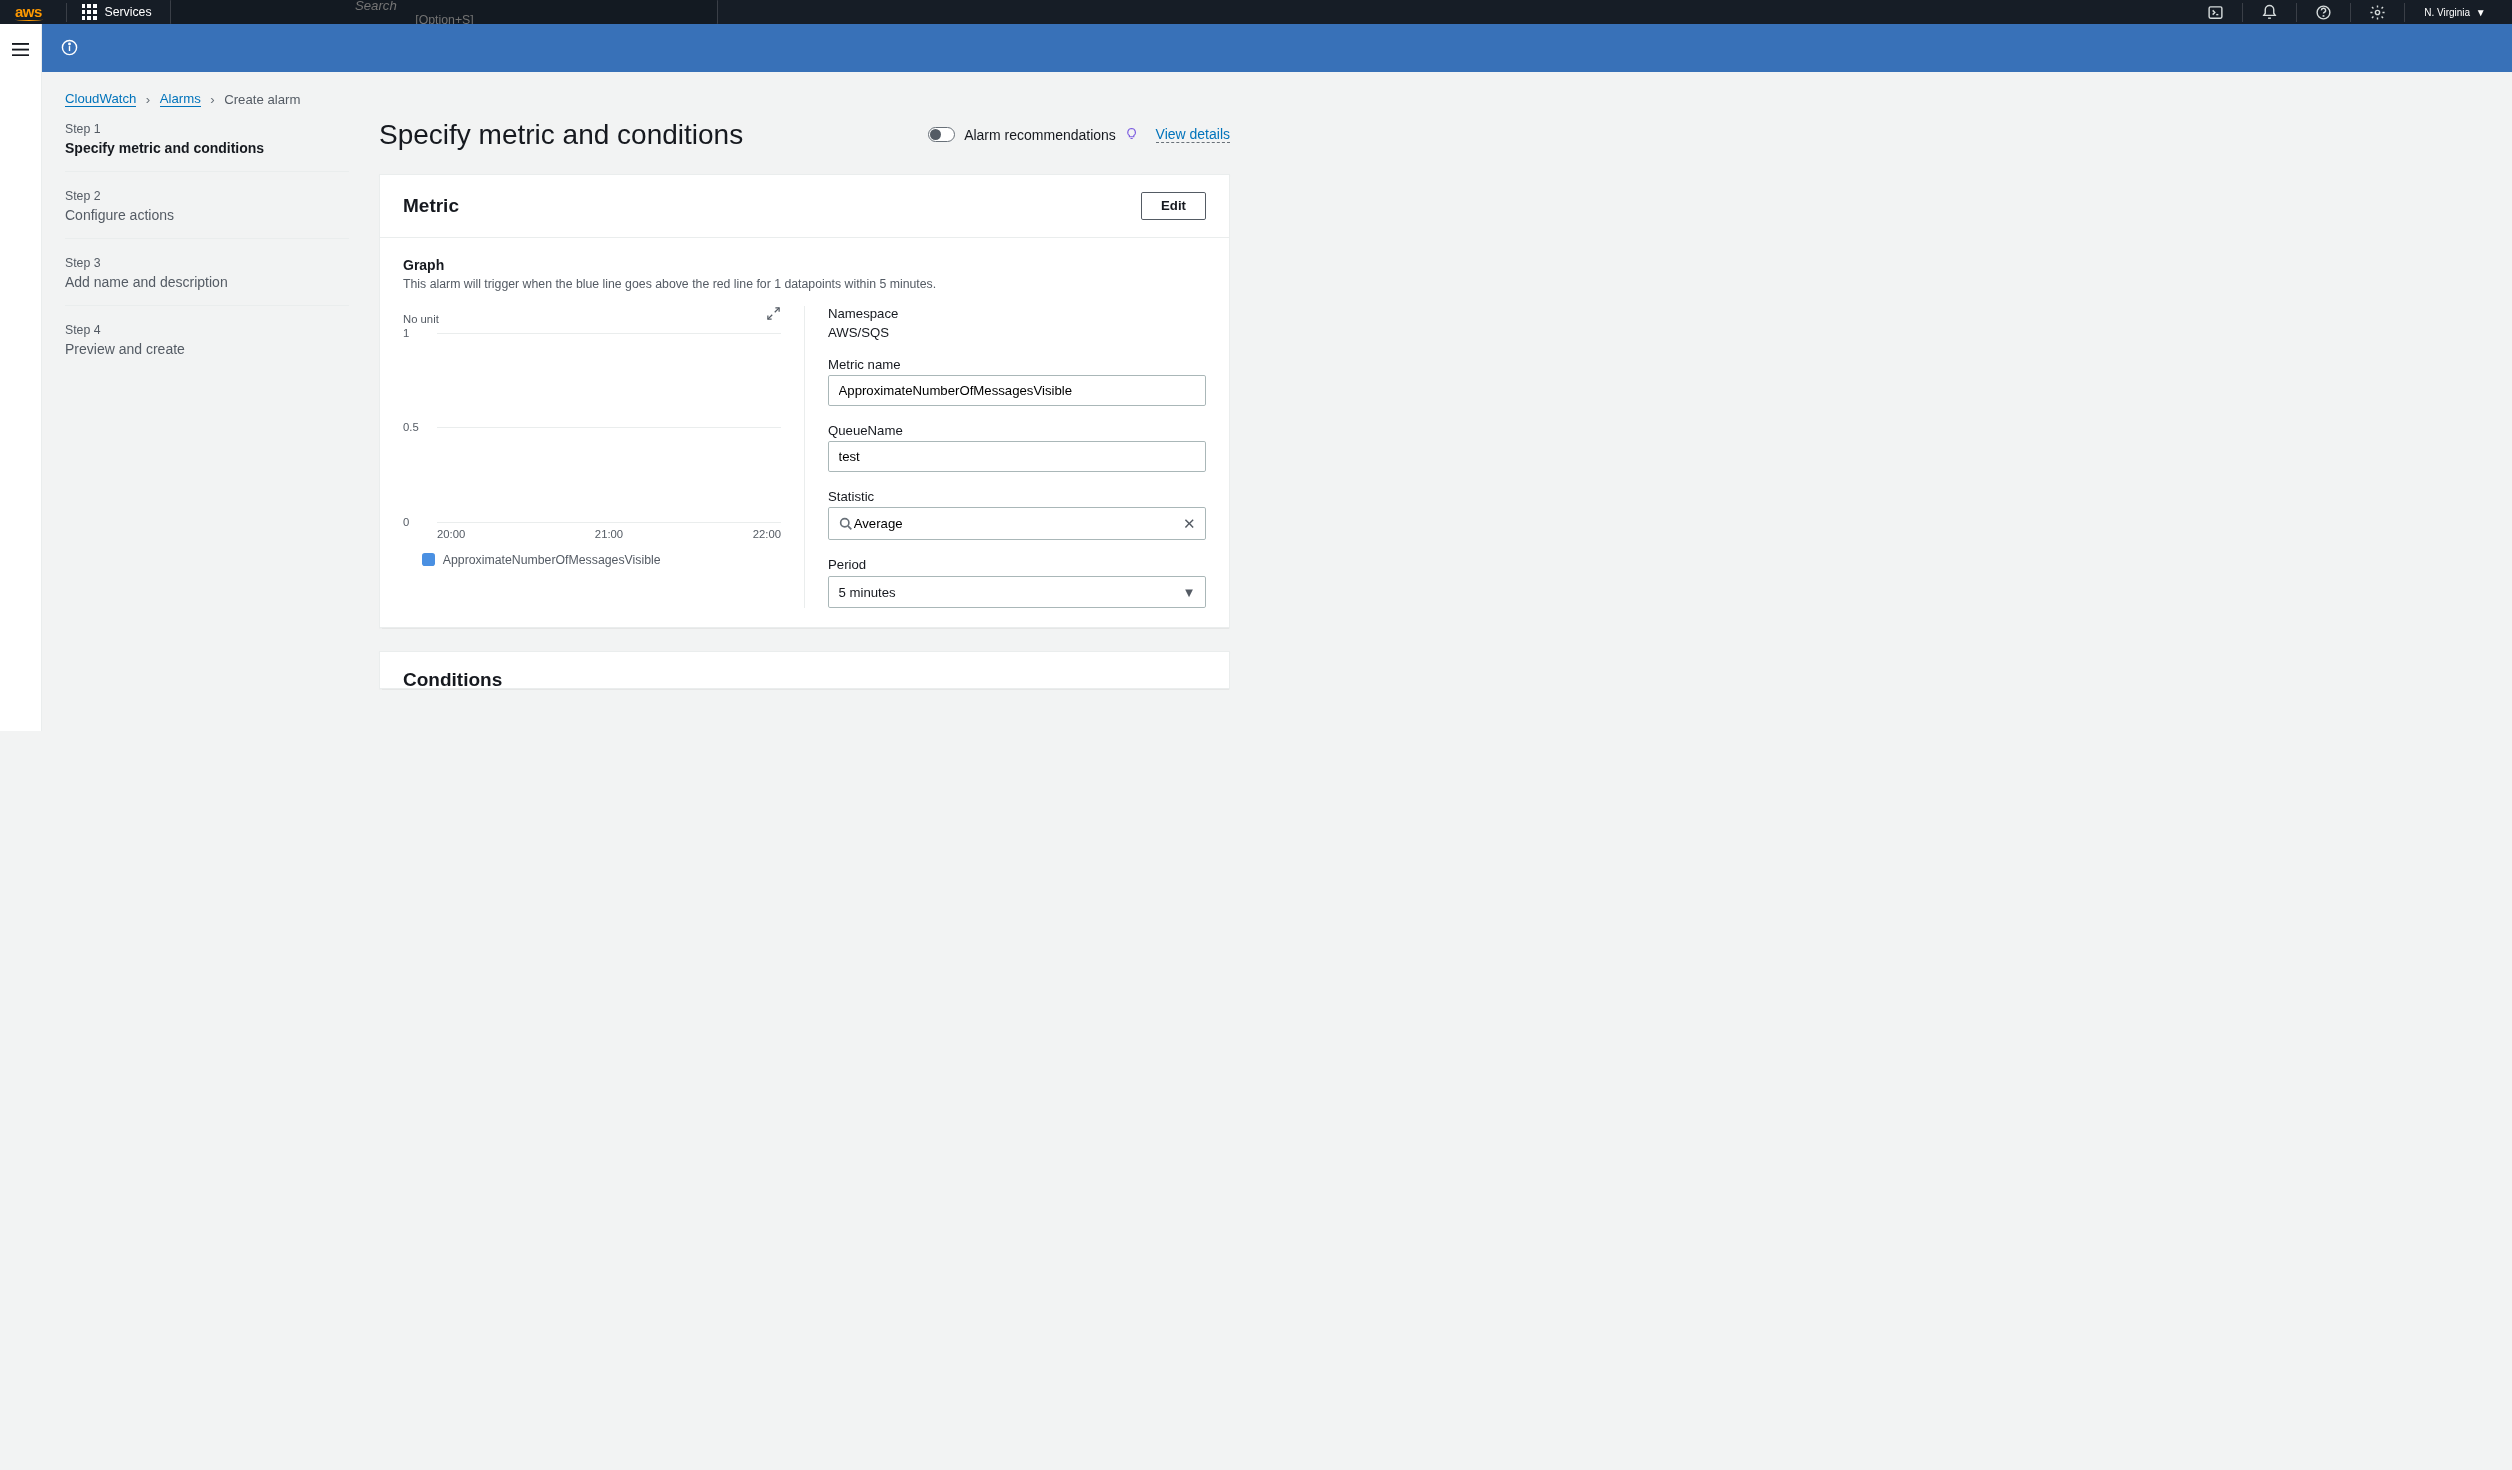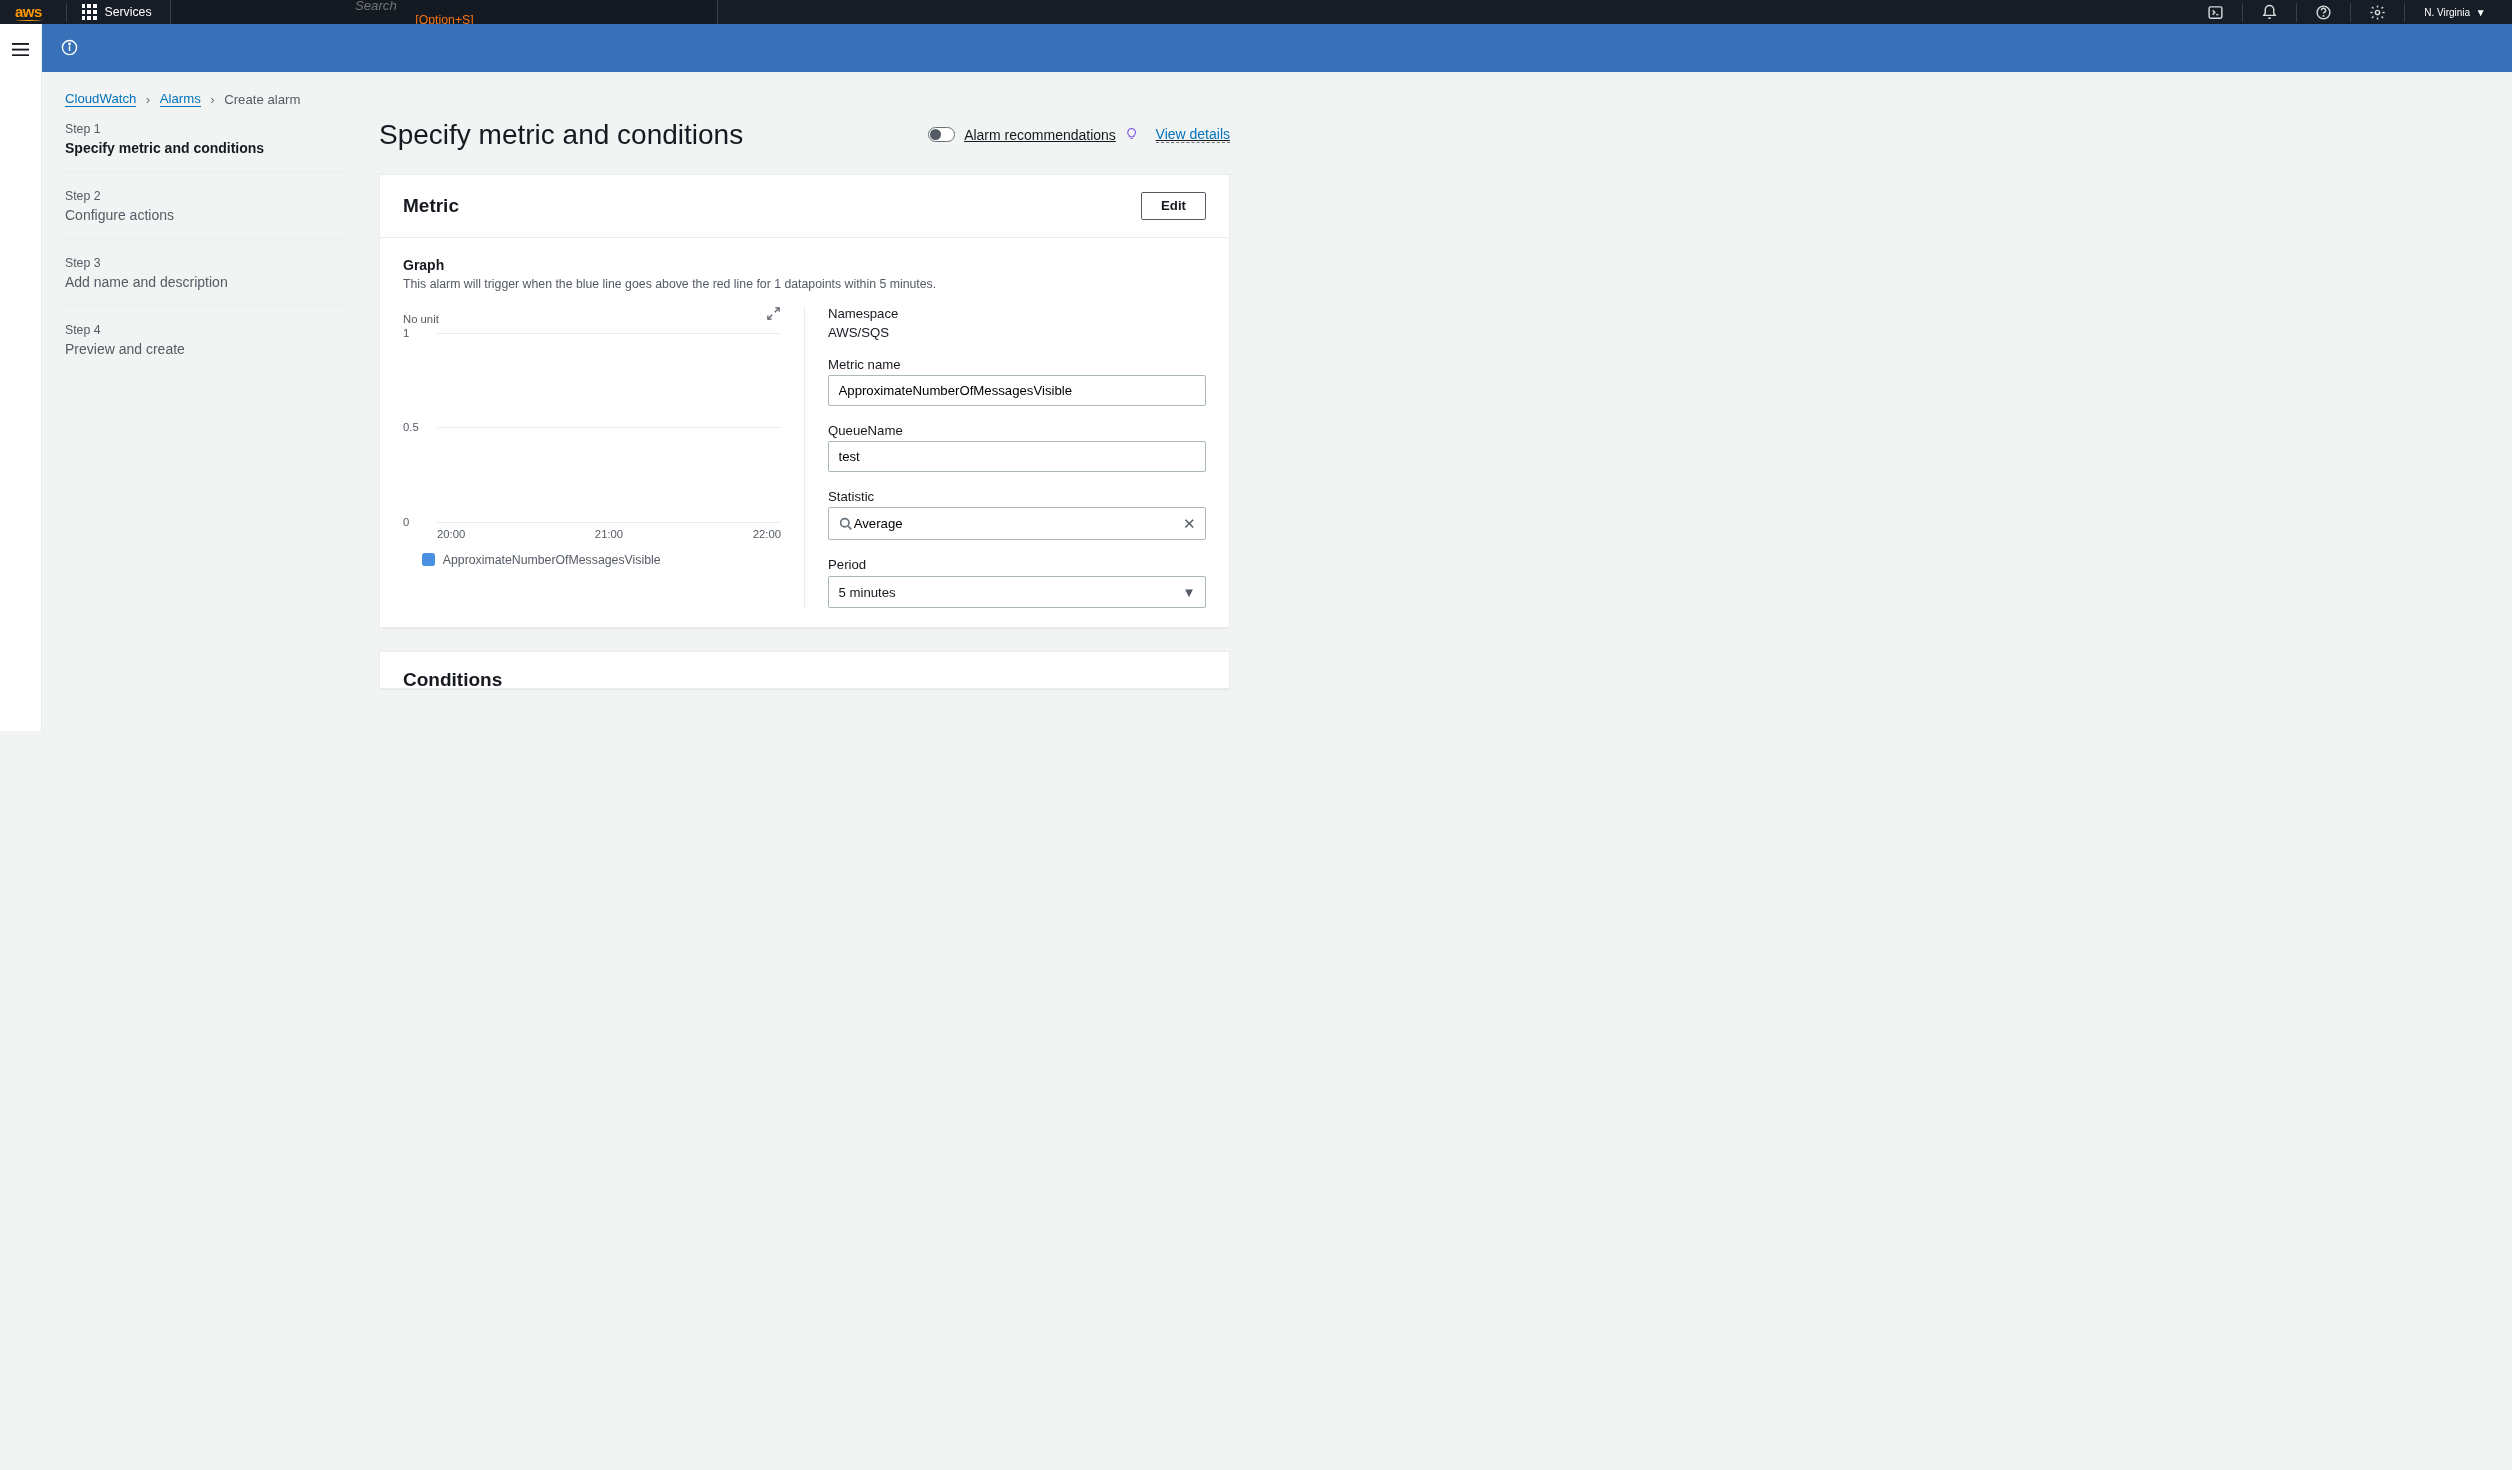--- a/index.html
+++ b/index.html
@@ -9,21 +9,21 @@
 .topnav { background: #161d26; height: 24px; display: flex; align-items: center; padding: 0 15px; color: #fff; }
 .aws-logo { font-weight: bold; color: #ff9900; font-size: 15px; margin-right: 15px; letter-spacing: -0.5px; }
 .aws-logo .smile { display:block; height:2.8px; width:28px; border-bottom:1.9px solid #ff9900; border-radius: 0 0 50% 50%; margin-top:-1.9px;}
 .nav-divider { width:0.9px; height:19px; background:#3a3f47; margin:0 7.6px; }
 .services-btn { display:flex; align-items:center; gap:7.6px; color:#fff; font-size:12.3px; cursor:pointer; padding:0 7.6px;}
 .grid-icon { display:inline-grid; grid-template-columns:repeat(3,3.8px); grid-template-rows:repeat(3,3.8px); gap:1.9px;}
 .grid-icon span{background:#fff;width:3.8px;height:3.8px;}
 .search-box { background:#131a22; border:0.9px solid #3a3f47; border-radius:3.8px; height:30px; display:flex; align-items:center; padding:0 9.5px; margin-left:11.3px; width:548px; color:#879196;flex-direction:column;}
 .search-box svg{margin-right:7.6px;}
 .search-box input{ background:transparent; border:none; outline:none; color:#fff; font-style:italic; font-size:13.2px; flex:1;}
-.search-shortcut{color:#f97316; font-size:12.3px;}
+.search-shortcut{color:#737373; font-size:12.3px;}
 .nav-spacer{flex:1;}
 .nav-icons{display:flex; align-items:center; gap:0;}
 .nav-icon-btn{width:38px;height:38px;display:flex;align-items:center;justify-content:center;cursor:pointer;}
 .nav-icon-btn svg{stroke:#d5dbdb;}
 .region-btn{display:flex;align-items:center;gap:5.7px;color:#fff;font-size:10px;padding:0 11.3px;cursor:pointer;}
 
 
 .layout{display:flex;}
 .hamburger-col{width:42px;background:#fff;border-right:0.9px solid #eaeded;padding-top:19px;display:flex;justify-content:center;}
 .hamburger-btn{cursor:pointer;}
@@ -46,21 +46,21 @@
 .steps{width:284px;font-size:13.2px;}
 .step{padding:3.8px 0 15px 0;border-bottom:0.9px solid #eaeded;margin-bottom:13.2px;}
 .step:last-child{border-bottom:none;}
 .step-label{color:#545b64;font-size:12.3px;}
 .step-name{color:#545b64;font-size:14px;margin-top:3.8px;}
 .step.active .step-name{color:#16191f;font-weight:bold;}
 
 .main-panel{flex:1;max-width:851px;}
 .page-header{display:flex;align-items:center;justify-content:space-between;margin-bottom:23px;}
 .page-title{font-size:28px;font-weight:400;color:#16191f;}
-.header-right{display:flex;align-items:center;gap:17px;text-decoration:underline;}
+.header-right{display:flex;align-items:center;gap:17px;}
 .toggle-row{display:flex;align-items:center;gap:9.5px;}
 .toggle{width:26.5px;height:15px;background:#fff;border:0.9px solid #687078;border-radius:9.5px;position:relative;cursor:pointer;}
 .toggle .knob{position:absolute;left:0.9px;top:0.9px;width:11.3px;height:11.3px;background:#545b64;border-radius:50%;}
 .toggle-label{font-size:14px;color:#16191f;}
 .bulb{color:#7c5ce0;}
 .view-details{color:#0073bb;font-size:14px;border-bottom:0.9px dashed #687078;cursor:pointer;}
 
 .panel{background:#fff;border:0.9px solid #eaeded;box-shadow:0 0.9px 0.9px rgba(0,0,0,0.05);margin-bottom:23px;}
 .panel-header{padding:17px 23px;display:flex;align-items:center;justify-content:space-between;border-bottom:0.9px solid #eaeded;}
 .panel-title{font-size:19px;font-weight:bold;}

